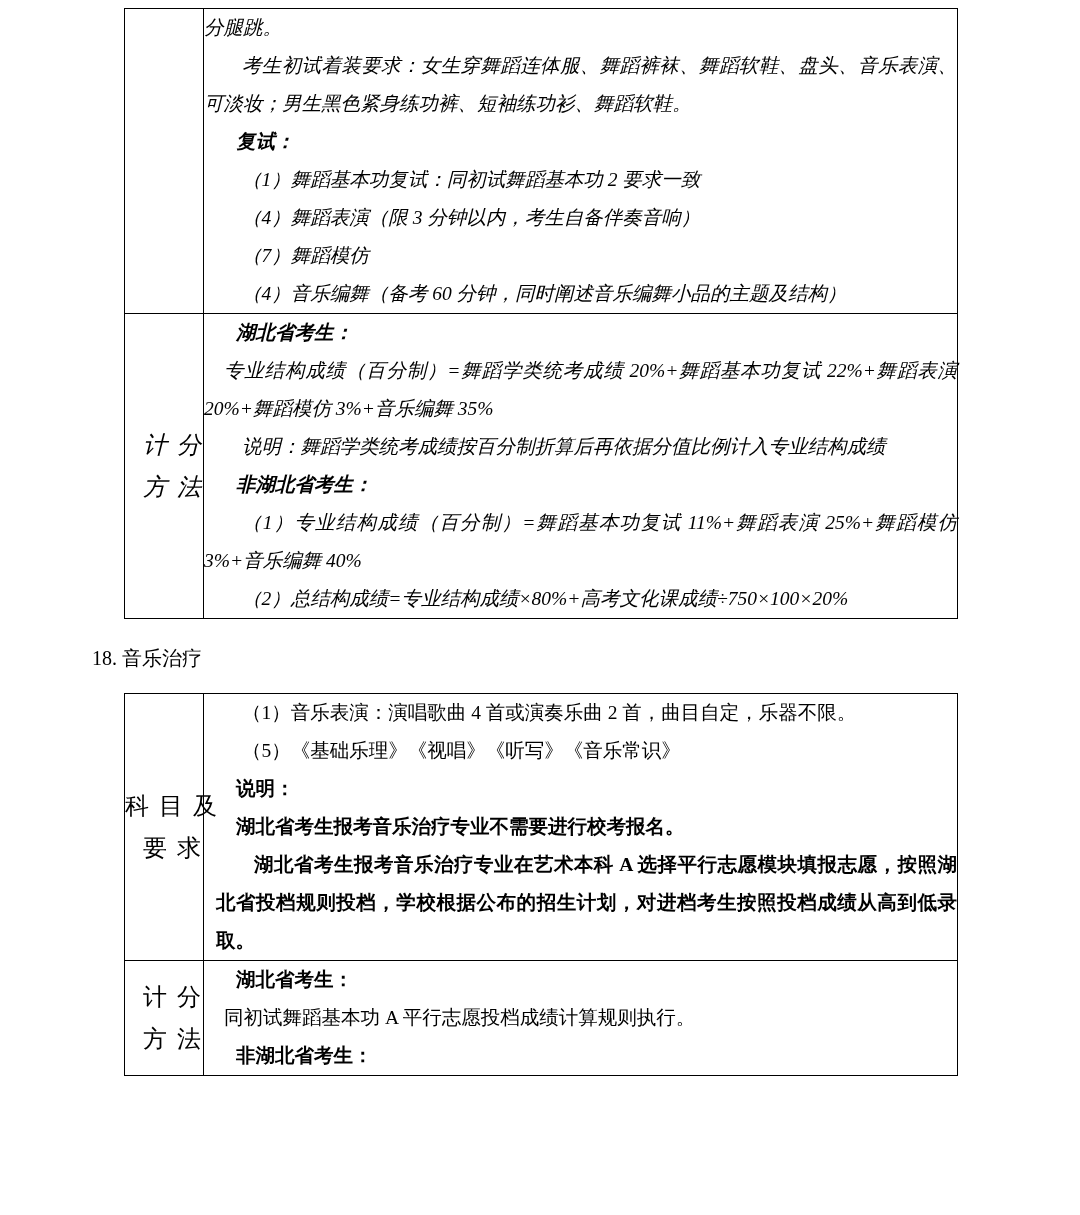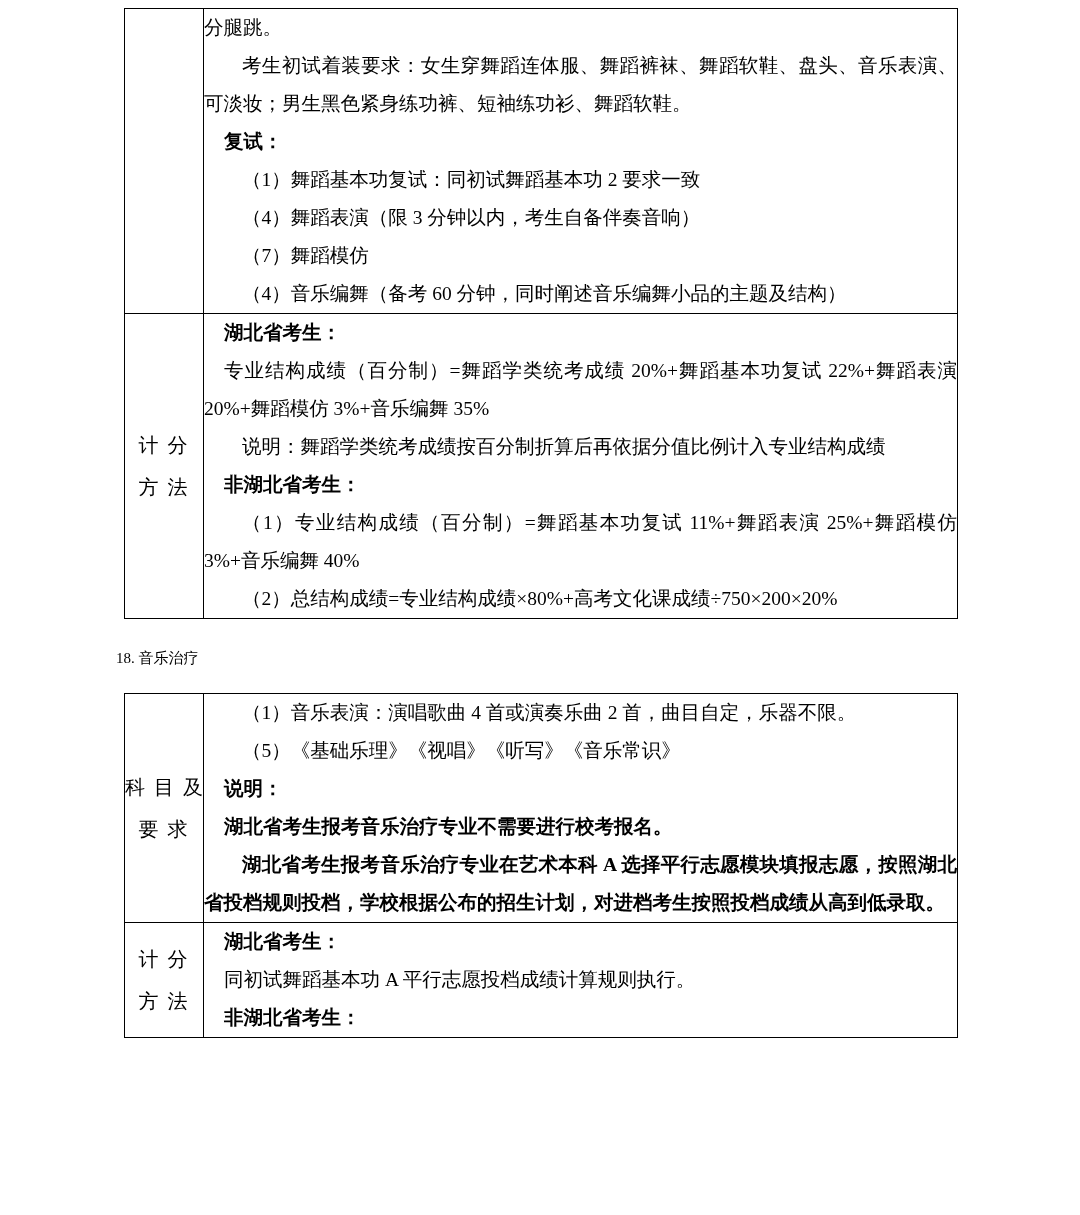--- a/index.html
+++ b/index.html
@@ -28,22 +28,22 @@
     margin-left: 124px;
     border: 1.5px solid #000;
   }
   table.doc-table td {
     border: 1.5px solid #000;
     vertical-align: middle;
     padding: 0;
   }
   td.label-cell {
     width: 78px;
-    text-align: center;
-    font-size: 20px;
+    text-align: right;
+    font-size: 24px;
     line-height: 42px;
     letter-spacing: 2px;
     padding: 4px 2px;
   }
   td.label-cell .lbl-line {
     display: block;
     white-space: nowrap;
   }
   td.content-cell {
     padding: 10px 14px 12px 14px;
@@ -57,29 +57,30 @@
     text-align: justify;
   }
   .p.indent {
     text-indent: 38px;
   }
   .p.indent2 {
     text-indent: 20px;
   }
   .bold {
     font-weight: bold;
+    margin-left: 12px;
   }
   .section-heading {
-    margin-left: 116px;
-    font-size: 15px;
+    margin-left: 92px;
+    font-size: 20px;
     line-height: 34px;
     padding-top: 22px;
     padding-bottom: 18px;
   }
-  .t1 { margin-top: 8px; }
+  .t1 { margin-top: 8px; font-style: italic; }
   .numlist .p { text-indent: 38px; }
 </style>
 </head>
 <body>
 
 <div class="page">
 
   <table class="doc-table t1">
     <tbody>
         <tr>
@@ -100,21 +101,21 @@
       <td class="label-cell">
         <span class="lbl-line">计 分</span>
         <span class="lbl-line">方 法</span>
       </td>
       <td class="content-cell">
         <p class="p indent2 bold">湖北省考生：</p>
         <p class="p indent2">专业结构成绩（百分制）=舞蹈学类统考成绩 20%+舞蹈基本功复试 22%+舞蹈表演 20%+舞蹈模仿 3%+音乐编舞 35%</p>
         <p class="p indent">说明：舞蹈学类统考成绩按百分制折算后再依据分值比例计入专业结构成绩</p>
         <p class="p indent2 bold">非湖北省考生：</p>
         <p class="p indent">（1）专业结构成绩（百分制）=舞蹈基本功复试 11%+舞蹈表演 25%+舞蹈模仿 3%+音乐编舞 40%</p>
-        <p class="p indent">（2）总结构成绩=专业结构成绩×80%+高考文化课成绩÷750×200×20%</p>
+        <p class="p indent">（2）总结构成绩=专业结构成绩×80%+高考文化课成绩÷750×100×20%</p>
       </td>
     </tr>
   </tbody>
     </table>
 
   <div class="section-heading">18. 音乐治疗</div>
 
   <table class="doc-table">
     <tbody>
         <tr>

